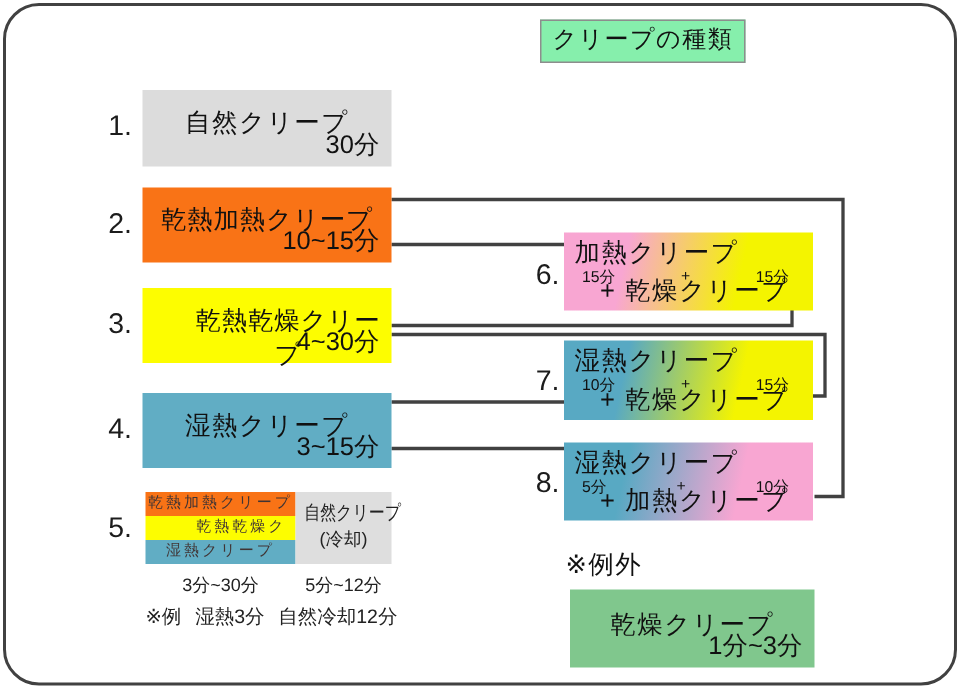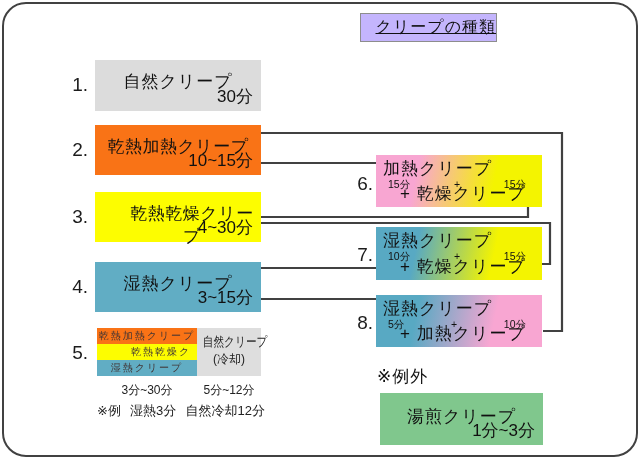--- a/index.html
+++ b/index.html
@@ -2,22 +2,22 @@
 <html><head>
 <meta charset="utf-8">
 <style>
   html,body{margin:0;padding:0;background:#fff;}
   *{box-sizing:border-box;font-family:"Liberation Sans","DejaVu Sans",sans-serif;}
   .canvas{position:relative;width:640px;height:459px;background:#ffffff;overflow:hidden;}
   .outer-border{position:absolute;left:2px;top:2px;right:2px;bottom:2px;
     border:2.5px solid #414141;border-radius:24px;pointer-events:none;}
   .wires{position:absolute;left:0;top:0;width:640px;height:459px;}
   .titlebox{position:absolute;left:360px;top:13px;width:137px;height:29px;
-    background:#c4b5fd;border:1.5px solid #8d8d8d;color:#111;
-    font-size:16px;line-height:26px;text-align:right;letter-spacing:1px;text-decoration:underline;}
+    background:#86efac;border:1.5px solid #8d8d8d;color:#111;
+    font-size:16px;line-height:26px;text-align:center;letter-spacing:1px;}
   .num{position:absolute;width:26px;text-align:right;font-size:19px;color:#1c1c1c;}
   .mbox{position:absolute;left:95px;width:166px;height:50px;color:#111;}
   .mbox .lbl{font-size:17px;text-align:center;padding-top:10px;letter-spacing:1px;}
   .mbox .tm{position:absolute;right:8px;bottom:3px;font-size:17px;}
   .bg-gray{background:#dcdcdc;}
   .bg-pink{background:#f97316;}
   .bg-yellow{background:#fdfd00;padding-left:28px;}
   .bg-teal{background:#61adc4;}
   .bg-green{background:#80c78d;}
   .combo{position:absolute;left:376px;width:166px;height:52px;color:#111;}
@@ -121,17 +121,17 @@
     <div class="mid">
       <span>5分</span>
       <span>+</span>
       <span>10分</span>
     </div>
     <div class="l2">+ 加熱クリープ</div>
   </div>
 
   <div class="exception-label">※例外</div>
   <div class="mbox bg-green" style="left:380px;top:393px;width:163px;height:52px">
-    <div class="lbl" style="padding-top:12px">湯煎クリープ</div>
+    <div class="lbl" style="padding-top:12px">乾燥クリープ</div>
     <div class="tm">1分~3分</div>
   </div>
 
 </div>
 
 </body></html>

